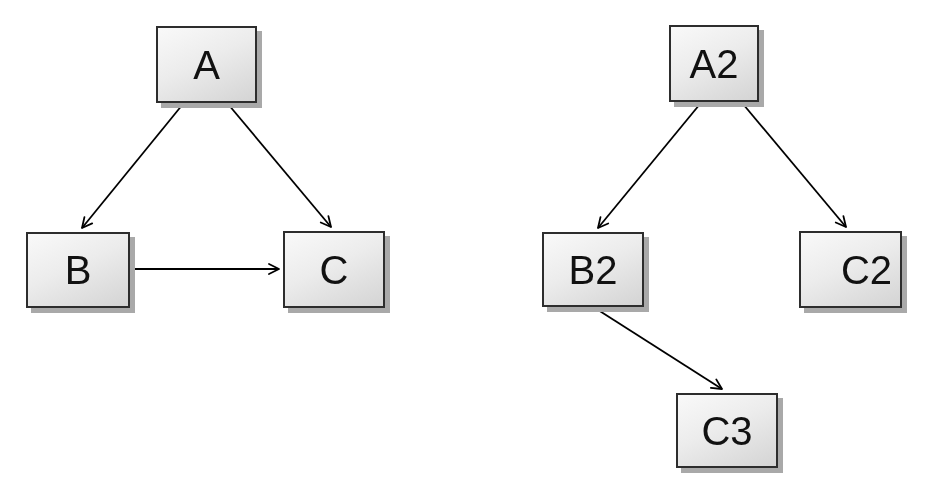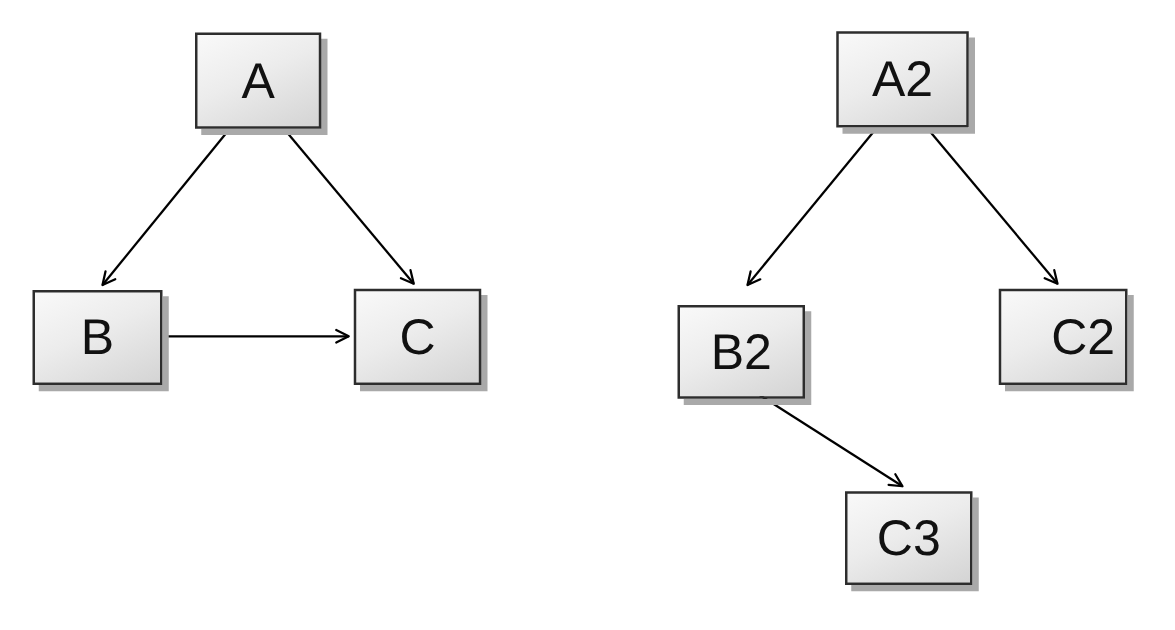--- a/index.html
+++ b/index.html
@@ -64,24 +64,24 @@
   <div class="node" style="left:156px; top:26px; width:101px; height:77px;">
     <span class="node-label">A</span>
   </div>
   <div class="node" style="left:26px; top:232px; width:104px; height:76px;">
     <span class="node-label">B</span>
   </div>
   <div class="node" style="left:283px; top:231px; width:102px; height:77px;">
     <span class="node-label">C</span>
   </div>
 
-  <div class="node" style="left:669px; top:25px; width:106px; height:77px;">
+  <div class="node" style="left:669px; top:25px; width:90px; height:77px;">
     <span class="node-label">A2</span>
   </div>
-  <div class="node" style="left:542px; top:244px; width:102px; height:75px;">
+  <div class="node" style="left:542px; top:232px; width:102px; height:75px;">
     <span class="node-label">B2</span>
   </div>
   <div class="node" style="left:799px; top:231px; width:103px; height:77px;padding-left:32px;">
     <span class="node-label">C2</span>
   </div>
   <div class="node" style="left:676px; top:393px; width:102px; height:75px;text-align:center;">
     <span class="node-label">C3</span>
   </div>
 
 </div>

